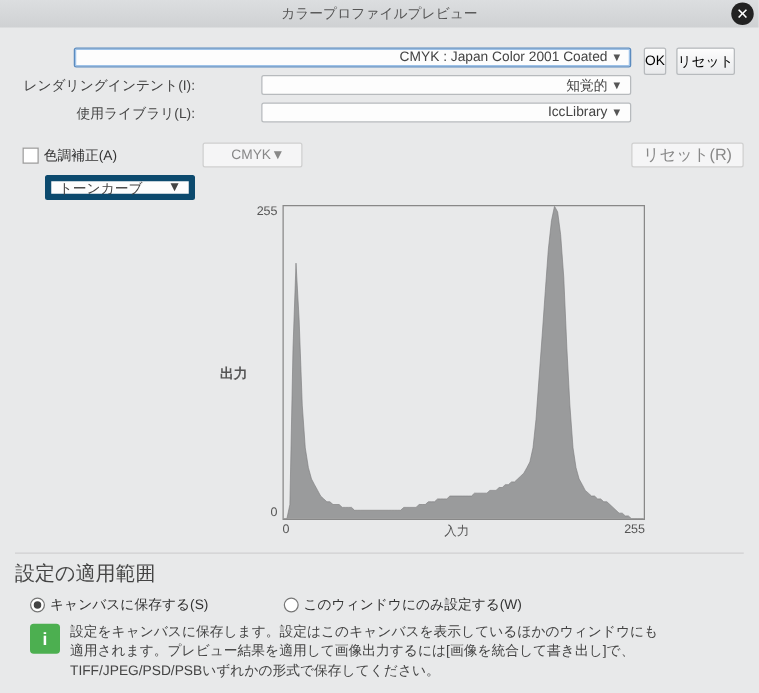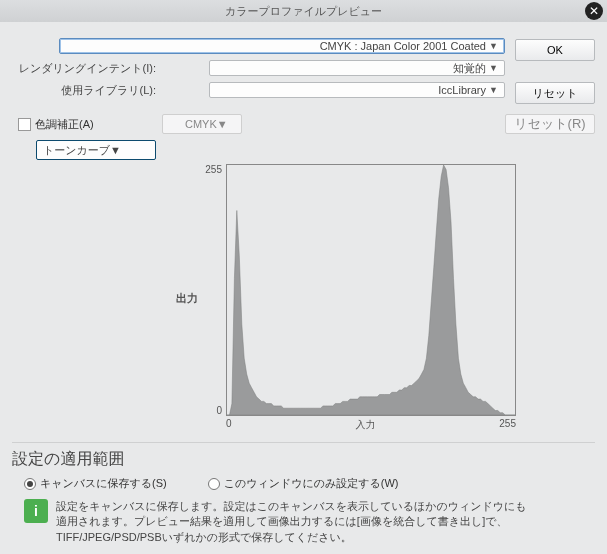--- a/index.html
+++ b/index.html
@@ -2,47 +2,47 @@
 <html><head>
 <meta charset="utf-8">
 <style>
   * { box-sizing: border-box; margin: 0; padding: 0; }
   body { font-family: "Meiryo", "MS PGothic", sans-serif; font-size: 11px; color: #333; background: #e8e9ea; width: 607px; height: 554px; }
   .titlebar { background: linear-gradient(#dcdee0,#cfd1d3); height: 22px; line-height: 22px; text-align: center; position: relative; font-size: 11px; color: #555; }
   .close-btn { position: absolute; right: 4px; top: 2px; width: 18px; height: 18px; border-radius: 50%; background: #222; color: #fff; font-size: 12px; line-height: 18px; cursor: pointer; }
   .content { padding: 10px 12px 8px 12px; }
   .upper { display: flex; gap: 10px; }
   .form-area { flex: 1; }
-  .button-col { width: 80px; display: flex; flex-direction: column; gap: 21px; margin-top: 6px; justify-content: flex-end; }
+  .button-col { width: 80px; display: flex; flex-direction: row; gap: 8px; margin-top: 6px; }
   .btn { background: linear-gradient(#fdfdfd,#e9eaec); border: 1px solid #b7babd; border-radius: 2px; height: 22px; font-size: 11px; cursor: pointer; }
   .row { display: flex; align-items: center; margin: 6px 0; }
   .lbl { width: 150px; text-align: right; font-size: 11px; color: #444; padding-right: 6px; }
   .select { flex: 1; height: 16px; border: 1px solid #b7babd; background: #fdfdfd; border-radius: 2px; display: flex; align-items: center; justify-content: flex-end; position: relative; padding: 0 18px; font-size: 11px; color: #444; cursor: pointer; margin-left: 47px; }
   .select.hl { border-color: #5b8bbf; box-shadow: 0 0 0 1px #9ec2e8 inset; }
   .select .arrow { position: absolute; right: 6px; top: 50%; transform: translateY(-50%); font-size: 9px; color: #555; }
   .mid-row { display: flex; margin-top: 10px; }
   .checkbox-wrap { width: 150px; display: flex; align-items: center; gap: 4px; padding-left: 6px; }
   .chk { width: 13px; height: 13px; border: 1px solid #999; background: #fff; display: inline-block; cursor: pointer; }
   .small-select { width: 80px; height: 20px; border: 1px solid #cfcfcf; background: #f5f5f6; border-radius: 2px; display: flex; align-items: center; justify-content: space-between; padding: 0 22px; font-size: 11px; color: #888; cursor: pointer; }
   .reset-btn { margin-left: auto; width: 90px; height: 20px; font-size: 13px; color: #888; border: 1px solid #cfcfcf; background: #f5f5f6; border-radius: 2px; cursor: pointer; }
   .tone-wrap { margin-top: 6px; padding-left: 24px; }
-  .tone-select { width: 120px; height: 20px; border: 1px solid #0c4a6e; background: #fdfdfd; border-radius: 2px; display: flex; align-items: center; padding: 0 6px; font-size: 11px; color: #444; cursor: pointer; }
+  .tone-select { width: 120px; height: 20px; border: 5px solid #0c4a6e; background: #fdfdfd; border-radius: 2px; display: flex; align-items: center; justify-content: space-between; padding: 0 6px; font-size: 11px; color: #444; cursor: pointer; }
   .chart-area { display: flex; margin-top: 4px; margin-left: 160px; }
   .ylabel { display: flex; align-items: center; justify-content: center; width: 30px; }
   .ylabel span { writing-mode: horizontal-tb; font-size: 11px; color: #555; font-weight: bold; }
   .chart-col { }
   .yticks { display: flex; flex-direction: column; justify-content: space-between; align-items: flex-end; height: 252px; font-size: 10px; color: #555; padding-right: 4px; width: 24px; }
   .chart-row { display: flex; }
   .histogram { width: 290px; height: 252px; border: 1px solid #888; background: #e8e9ea; position: relative; }
   .histogram svg { position: absolute; left: 0; top: 0; }
   .xticks { display: flex; justify-content: space-between; font-size: 10px; color: #555; padding: 2px 0 0 0; width: 290px; }
   .divider { border: none; border-top: 1px solid #cfd0d1; margin: 10px 0 6px 0; }
   .bottom { }
   .bottom-title { font-size: 16px; color: #444; margin-bottom: 6px; }
-  .radio-row { display: flex; gap: 41px; margin-bottom: 8px; padding-left: 12px; }
+  .radio-row { display: flex; gap: 60px; margin-bottom: 8px; padding-left: 12px; }
   .radio-item { display: flex; align-items: center; gap: 4px; cursor: pointer; }
   .radio { width: 12px; height: 12px; border: 1px solid #777; border-radius: 50%; background: #fff; display: inline-flex; align-items: center; justify-content: center; }
   .radio.checked::after { content: ""; width: 6px; height: 6px; background: #444; border-radius: 50%; }
   .info-row { display: flex; gap: 8px; padding-left: 12px; }
   .info-icon { width: 24px; height: 24px; border-radius: 3px; background: #4caf50; display: flex; align-items: center; justify-content: center; color: #fff; font-weight: bold; font-size: 14px; flex-shrink: 0; }
   .info-text { font-size: 11px; color: #444; line-height: 1.4; max-width: 480px; }
 </style>
 </head>
 <body>
 

